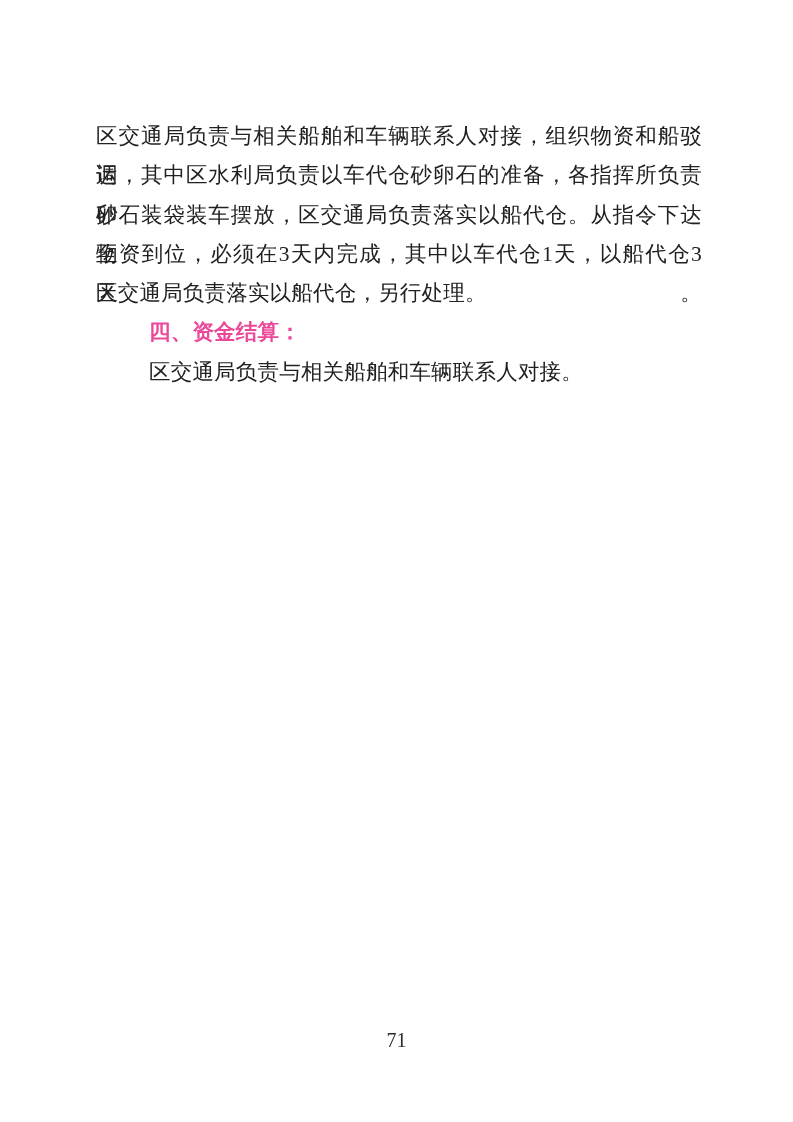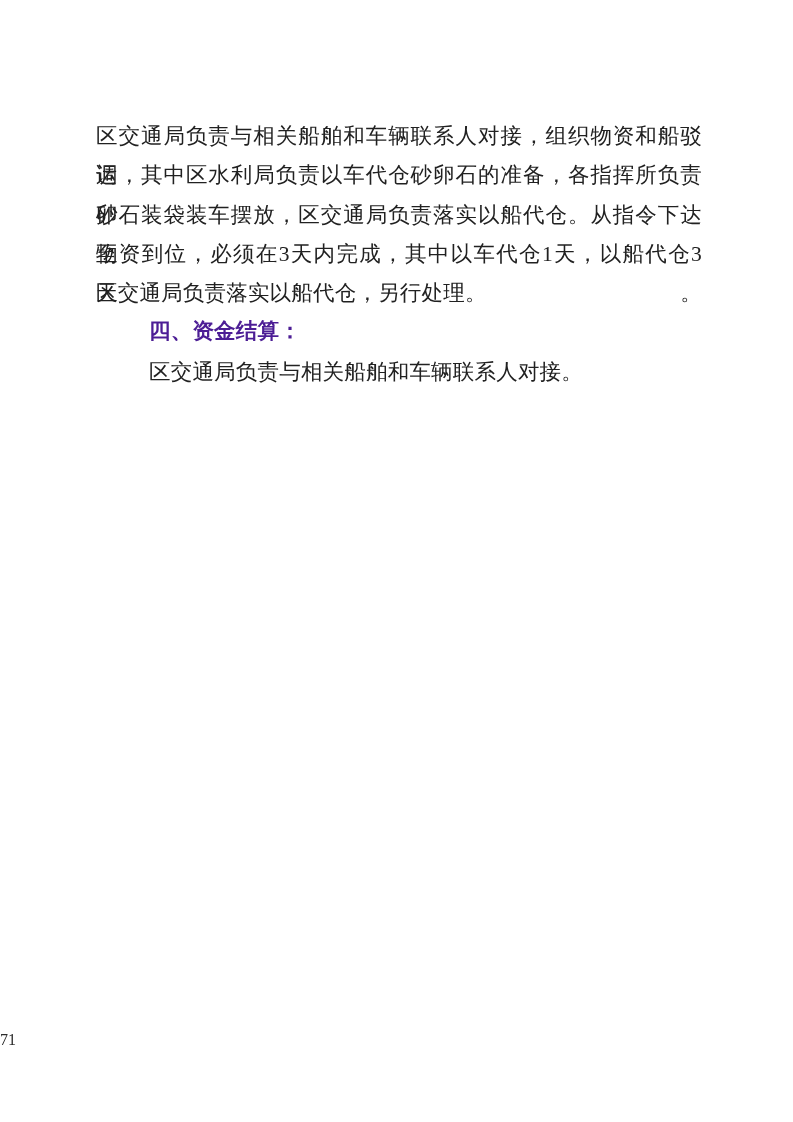--- a/index.html
+++ b/index.html
@@ -30,35 +30,35 @@
     letter-spacing: 0.2px;
     margin: 0;
     padding: 0;
   }
   .just {
     text-align: justify;
     text-align-last: justify;
     text-justify: inter-ideograph;
   }
   .heading {
-    font-family: Liberation Mono, monospace;
+    font-family: Liberation Sans, sans-serif;
     font-weight: bold;
     padding-left: 53px;
-    color: #4c1d95;
+    color: #ec4899;
   }
   .indent {
     padding-left: 53px;
   }
   .page-number {
     position: absolute;
     left: 0;
     top: 1029px;
     width: 100%;
-    text-align: left;
-    font-size: 16px;
+    text-align: center;
+    font-size: 20px;
     line-height: 22px;
     color: #2b2b2b;
     font-family: "Liberation Serif", "DejaVu Serif", serif;
   }
 </style>
 </head>
 <body>
 
 <div class="page">
 

